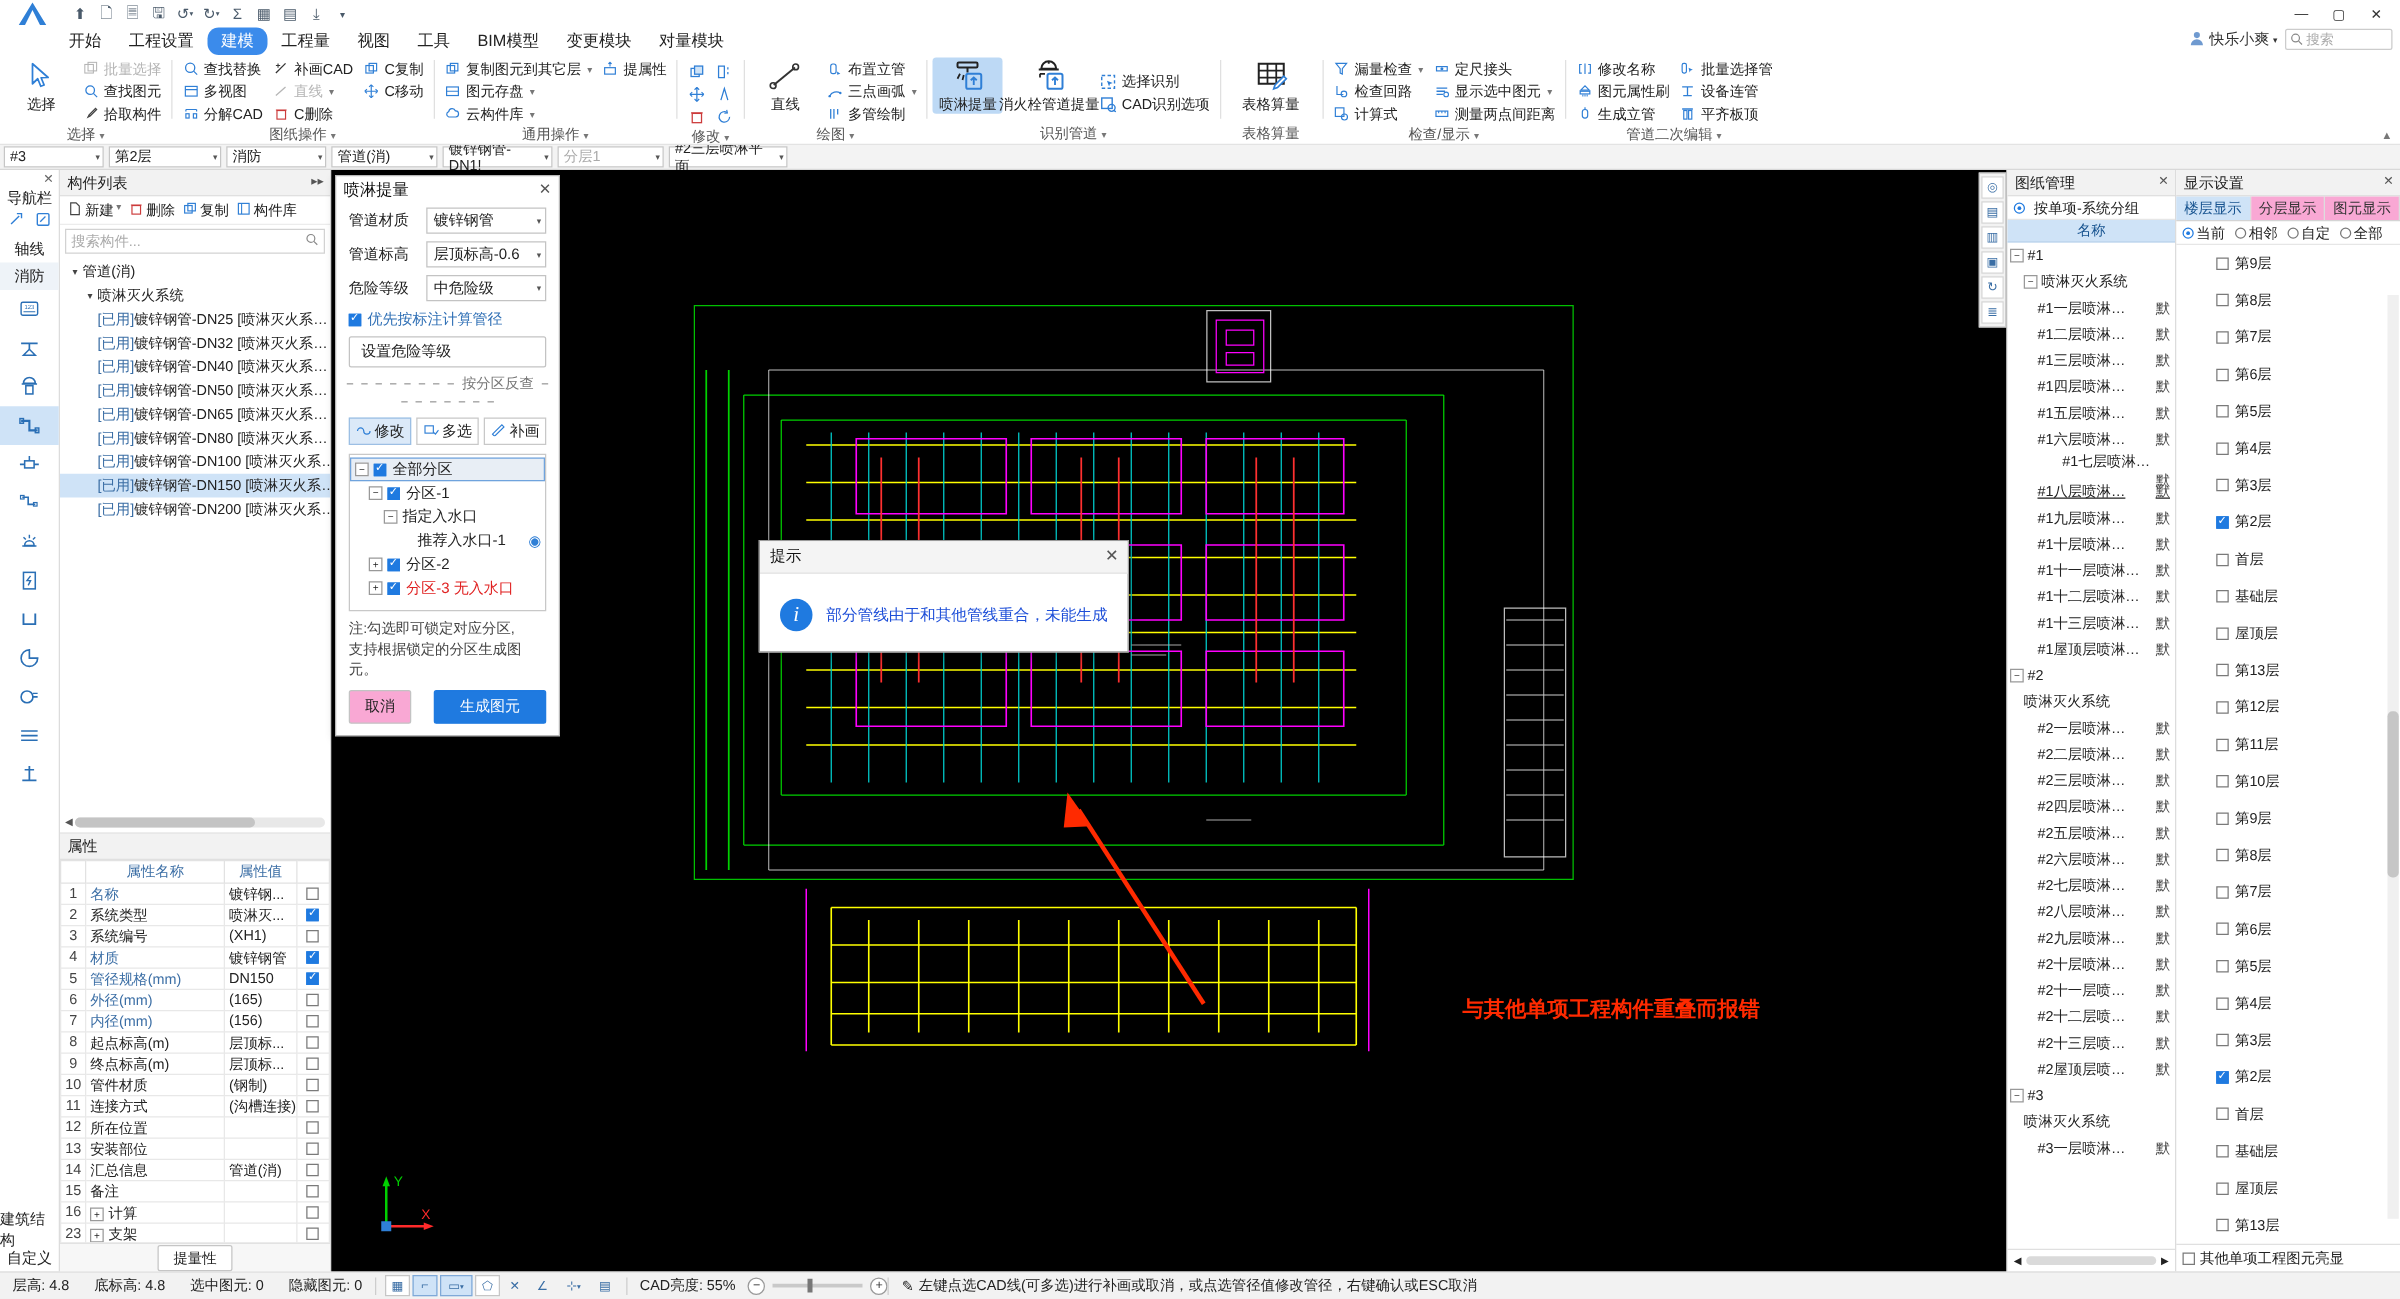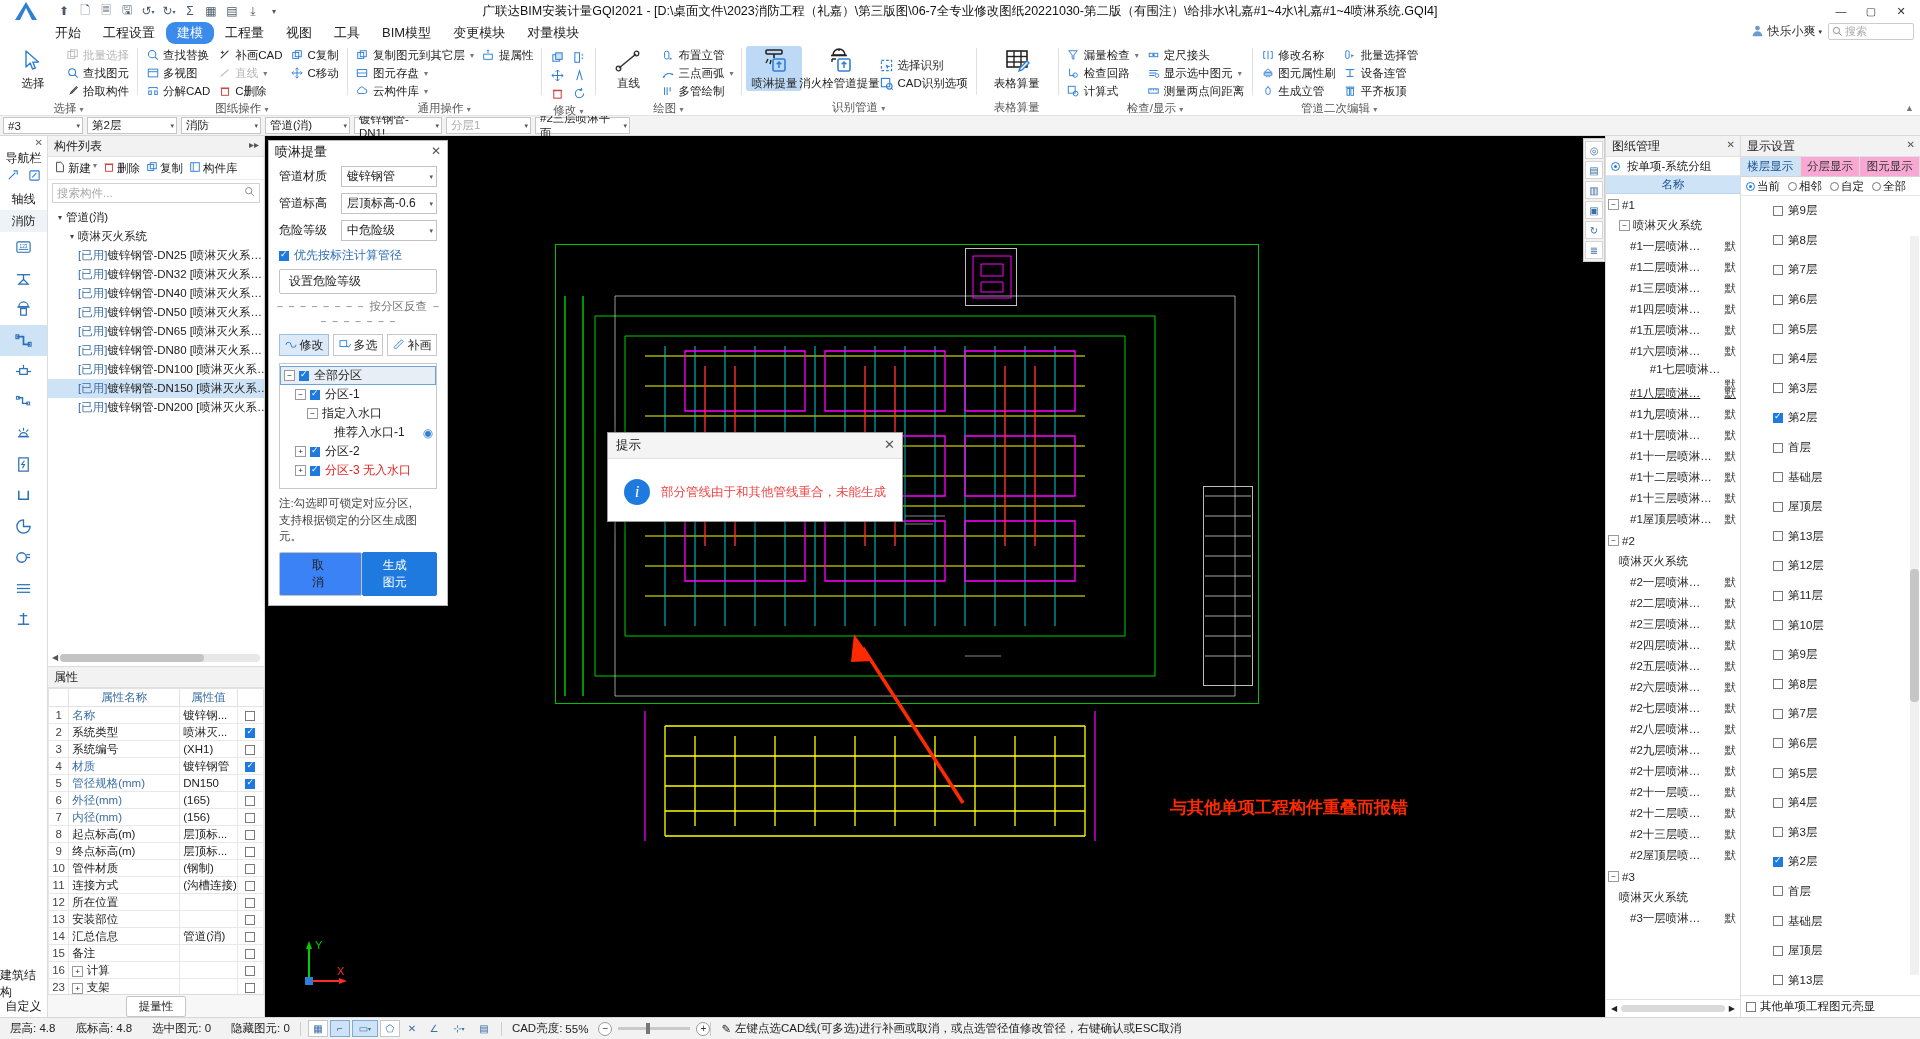--- a/index.html
+++ b/index.html
@@ -148,31 +148,31 @@
   .dashline { text-align:center; font-size:11.5px; color:#777; padding:3px 0; }
   .segrow { display:flex; gap:4px; padding:2px 10px; }
   .seg { flex:1; height:22px; border:1px solid #c8c8c8; background:#fff; display:flex; align-items:center; justify-content:center; gap:3px; font-size:12px; }
   .seg.on { background:#dbe9f8; border-color:#9cbfe4; }
   .ftreebox { margin:5px 10px 0 10px; border:1px solid #c8c8c8; height:126px; overflow:hidden; font-size:12px; }
   .ftrow { height:19px; display:flex; align-items:center; white-space:nowrap; }
   .ftrow .exp { width:11px; height:11px; border:1px solid #999; font-size:8px; line-height:9px; text-align:center; background:#fff; display:inline-block; margin-right:4px; }
   .ftrow.sel { background:#e8eef5; border:1px solid #6fa3dd; height:19px; }
   .fnote { padding:6px 10px 0 10px; font-size:11.5px; color:#444; line-height:1.45; }
   .fbtns { display:flex; justify-content:space-between; padding:7px 10px 9px 10px; }
-  .fbtns .b { border:1px solid #c3c3c3; background:#3b82f6; font-size:12px; padding:4px 32px; border-radius:2px; }
+  .fbtns .b { border:1px solid #c3c3c3; background:#f9a8d4; font-size:12px; padding:4px 12px; border-radius:2px; }
   .fbtns .b.pri { background:#1f7ae0; color:#fff; border-color:#1f7ae0; padding:4px 20px; }
 
   
   .alert { position:absolute; width:296px; background:#fff; border:1px solid #9a9a9a; box-shadow:0 3px 12px rgba(0,0,0,.35); }
   .alert .ahdr { height:26px; background:#f4f4f4; display:flex; align-items:center; padding:0 8px; border-bottom:1px solid #e2e2e2; position:relative; }
   .alert .ahdr .t { font-size:12.5px; color:#111; }
   .alert .ahdr .x { position:absolute; right:7px; top:4px; font-size:13px; color:#555; }
   .alert .abody { display:flex; align-items:center; gap:11px; padding:20px 16px 16px 16px; }
   .alert .abody .ic { width:26px; height:26px; border-radius:50%; background:#1f7ae0; color:#fff; display:flex; align-items:center; justify-content:center; font-size:17px; font-style:italic; font-family:"Liberation Serif", serif; flex:0 0 26px; }
-  .alert .abody .msg { font-size:12.5px; color:#ef4444;font-family:Liberation Serif, serif; }
+  .alert .abody .msg { font-size:12.5px; color:#1d4ed8;font-family:Liberation Serif, serif; }
   .alert .afoot { display:flex; justify-content:flex-end; padding:0 14px 14px 14px; }
   .alert .afoot .ok { background:#1f7ae0; color:#fff; border:1px solid #1f7ae0; font-size:12.5px; padding:5px 24px; border-radius:2px; }
 
   
   .annot { position:absolute; color:#ff2a00; font-size:17px; font-weight:bold; white-space:nowrap; }
 
   
   .statusbar { height:22px; background:#f2f2f2; border-top:1px solid #d6d6d6; display:flex; align-items:center; font-size:11.5px; color:#222; }
   .statusbar .sg { padding:0 10px; white-space:nowrap; }
   .statusbar .sep { width:1px; height:14px; background:#cdcdcd; }
@@ -199,21 +199,20 @@
       <div class="qi">🗏</div>
       <div class="qi">🖫</div>
       <div class="qi">↺<span style="font-size:6px">▾</span></div>
       <div class="qi">↻<span style="font-size:6px">▾</span></div>
       <div class="qi">Σ</div>
       <div class="qi">▦</div>
       <div class="qi">▤</div>
       <div class="qi">⤓</div>
       <div class="qi" style="font-size:8px">▾</div>
     </div>
-    <div class="title-text">广联达BIM安装计量GQI2021 - [D:\桌面文件\2023消防工程（礼嘉）\第三版图\06-7全专业修改图纸20221030-第二版（有围注）\给排水\礼嘉#1~4水\礼嘉#1~4喷淋系统.GQI4]</div>
     <div class="win-btns">
       <div>—</div>
       <div>▢</div>
       <div>✕</div>
     </div>
   </div>
 
   <div class="menubar">
     <div class="mi">开始</div>
     <div class="mi">工程设置</div>

